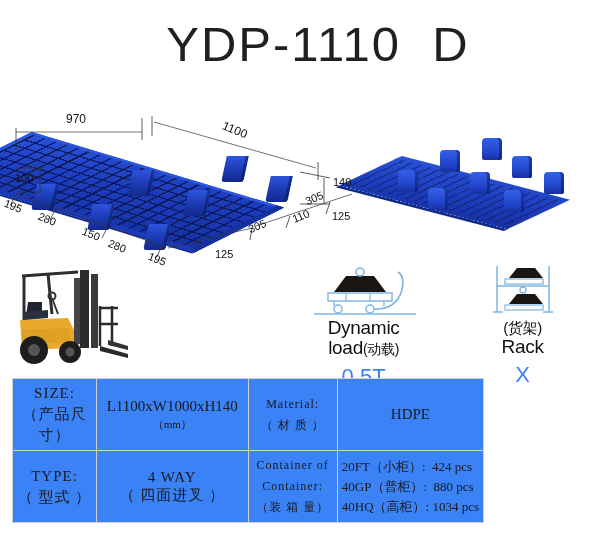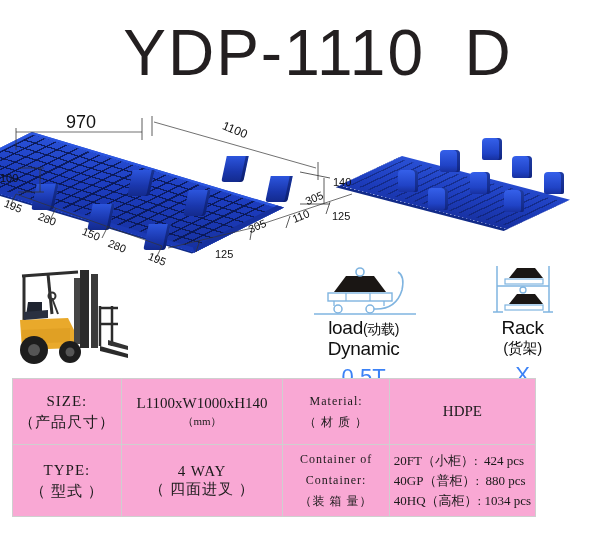--- a/index.html
+++ b/index.html
@@ -19,21 +19,21 @@
   
   #product-title {
     position: absolute;
     top: 16px;
     left: 0;
     width: 600px;
     text-align: center;
     padding-left: 36px;
     box-sizing: border-box;
     font-family: "Liberation Sans", sans-serif;
-    font-size: 64px;
+    font-size: 49px;
     font-weight: 400;
     letter-spacing: 2px;
     color: #231f20;
     white-space: pre;
   }
 
   
   #diagram-area {
     position: absolute;
     top: 110px;
@@ -174,23 +174,23 @@
     color: #3b82f6;
     margin-top: 5px;
   }
   .rack-cn { font-size: 15px; line-height: 19px; }
 
   
   #spec-table {
     position: absolute;
     left: 12px;
     top: 378px;
-    width: 524px;
+    width: 472px;
     border-collapse: collapse;
-    background: #f9a8d4;
+    background: #3b82f6;
   }
   #spec-table td {
     border: 1px solid #cfcfcf;
     padding: 4px 4px;
     vertical-align: middle;
     text-align: center;
     font-family: "Liberation Serif", serif;
     color: #1a1a1a;
   }
   .col-label { width: 118px; font-size: 15px; line-height: 21px; }
@@ -274,23 +274,23 @@
       <path d="M168 138 L252 118" stroke-width="0.7"></path>
       <path d="M200 130 L196 142"></path>
       <path d="M252 118 L250 130"></path>
 
       <path d="M256 116 L352 84" stroke-width="0.7"></path>
       <path d="M290 106 L286 118"></path>
       <path d="M330 92 L326 104"></path>
     </g>
   </svg>
 
-  <div class="dim" style="left:66px;  top:2px;  font-size:18px;">970</div>
+  <div class="dim" style="left:66px;  top:2px;  font-size:12px;">970</div>
   <div class="dim rot-b" style="left:222px; top:13px; font-size:12px;">1100</div>
-  <div class="dim" style="left:0px;   top:62px;">100</div>
+  <div class="dim" style="left:15px;   top:62px;">100</div>
   <div class="dim" style="left:333px; top:66px;text-align:right;">140</div>
   <div class="dim rot-b" style="left:4px;  top:90px;">195</div>
   <div class="dim rot-b" style="left:38px; top:103px;">280</div>
   <div class="dim rot-b" style="left:82px; top:118px;">150</div>
   <div class="dim rot-b" style="left:108px;top:130px;">280</div>
   <div class="dim rot-b" style="left:148px;top:143px;">195</div>
   <div class="dim" style="left:215px;top:138px;">125</div>
   <div class="dim" style="left:332px;top:100px;">125</div>
   <div class="dim rot-a" style="left:248px;top:110px;">305</div>
   <div class="dim rot-a" style="left:292px;top:100px;">110</div>
@@ -343,22 +343,22 @@
         <circle cx="48" cy="8" r="4" fill="none" stroke="#7fb4e0" stroke-width="1.6"></circle>
         <rect x="16" y="29" width="64" height="8" fill="#fff" stroke="#7fb4e0" stroke-width="1.4"></rect>
         <path d="M34 29 L34 37 M58 29 L58 37" stroke="#7fb4e0" stroke-width="1.2"></path>
         <path d="M22 37 L22 42 M72 37 L72 42" stroke="#7fb4e0" stroke-width="1.3"></path>
         <circle cx="26" cy="45" r="4" fill="none" stroke="#7fb4e0" stroke-width="1.5"></circle>
         <circle cx="58" cy="45" r="4" fill="none" stroke="#7fb4e0" stroke-width="1.5"></circle>
         <path d="M62 45 Q84 46 90 26 Q93 12 86 8" fill="none" stroke="#7fb4e0" stroke-width="1.6"></path>
         <path d="M2 50 L104 50" stroke="#7fb4e0" stroke-width="1.4"></path>
       </svg>
     </div>
+    <div class="load-text">Dynamic</div>
     <div class="load-text"><span>load</span><span class="cn">(动载)</span></div>
-    <div class="load-text">Dynamic</div>
     <div class="load-value">0.5T</div>
   </div>
 
 
   <div class="load-col rack">
     <div class="load-icon-wrap">
       <svg width="72" height="56" viewBox="0 0 72 56">
         <g stroke="#7fb4e0" stroke-width="1.5" fill="none">
           <path d="M10 4 L10 50"></path>
             <path d="M62 4 L62 50"></path>
@@ -366,22 +366,22 @@
             <path d="M56 50 L66 50"></path>
         </g>
         <path d="M22 16 L30 6 L48 6 L56 16 Z" fill="#1a1614"></path>
         <rect x="18" y="17" width="38" height="5" fill="#fff" stroke="#7fb4e0" stroke-width="1.2"></rect>
         <path d="M10 24 L62 24" stroke="#7fb4e0" stroke-width="1.6"></path>
         <circle cx="36" cy="28" r="3" fill="none" stroke="#7fb4e0" stroke-width="1.3"></circle>
         <path d="M22 42 L30 32 L48 32 L56 42 Z" fill="#1a1614"></path>
         <rect x="18" y="43" width="38" height="5" fill="#fff" stroke="#7fb4e0" stroke-width="1.2"></rect>
       </svg>
     </div>
+    <div class="load-text rack-cn">(货架)</div>
     <div class="load-text">Rack</div>
-    <div class="load-text rack-cn">(货架)</div>
     <div class="load-value">X</div>
   </div>
 </div>
 
 <table id="spec-table">
   <tbody>
     <tr>
       <td class="col-label">
         <span class="cn-line">SIZE:</span>
         <span class="cn-line">（产品尺寸）</span>

